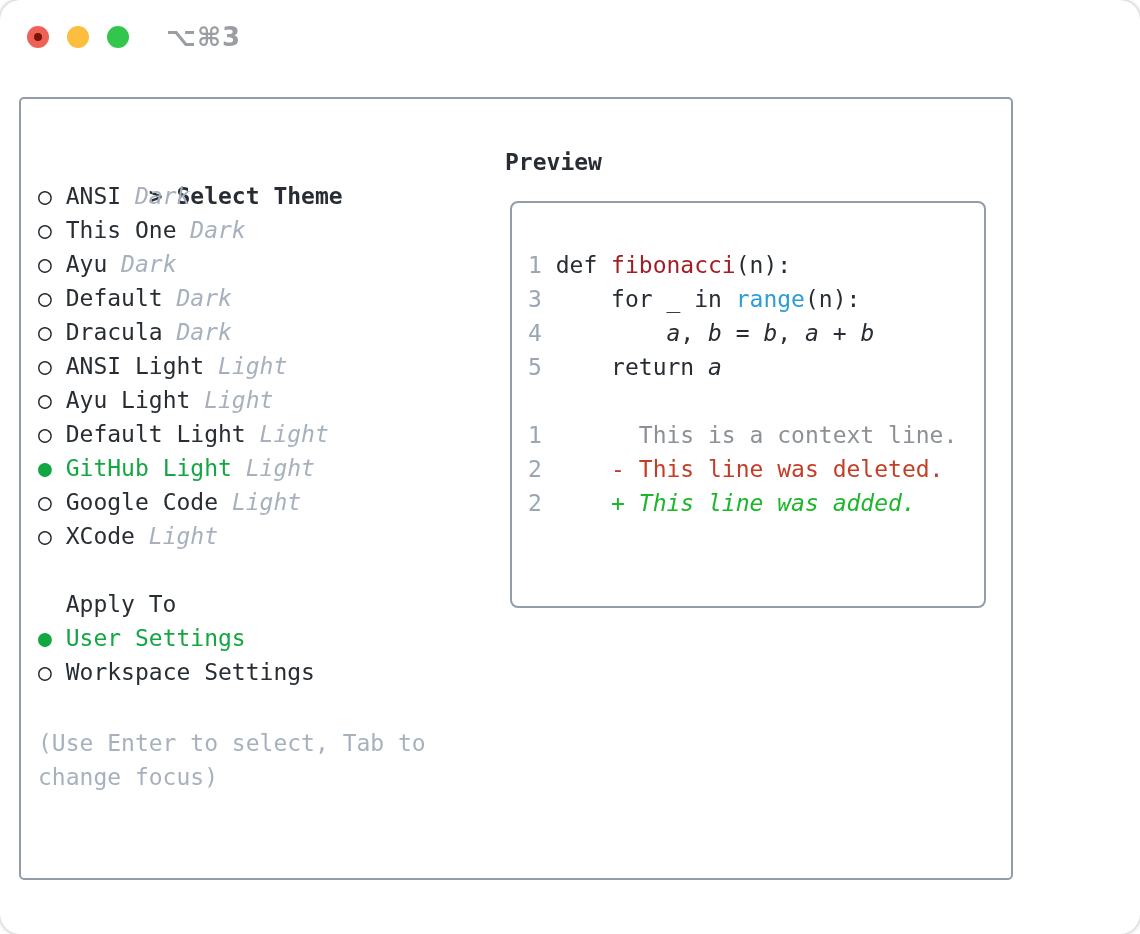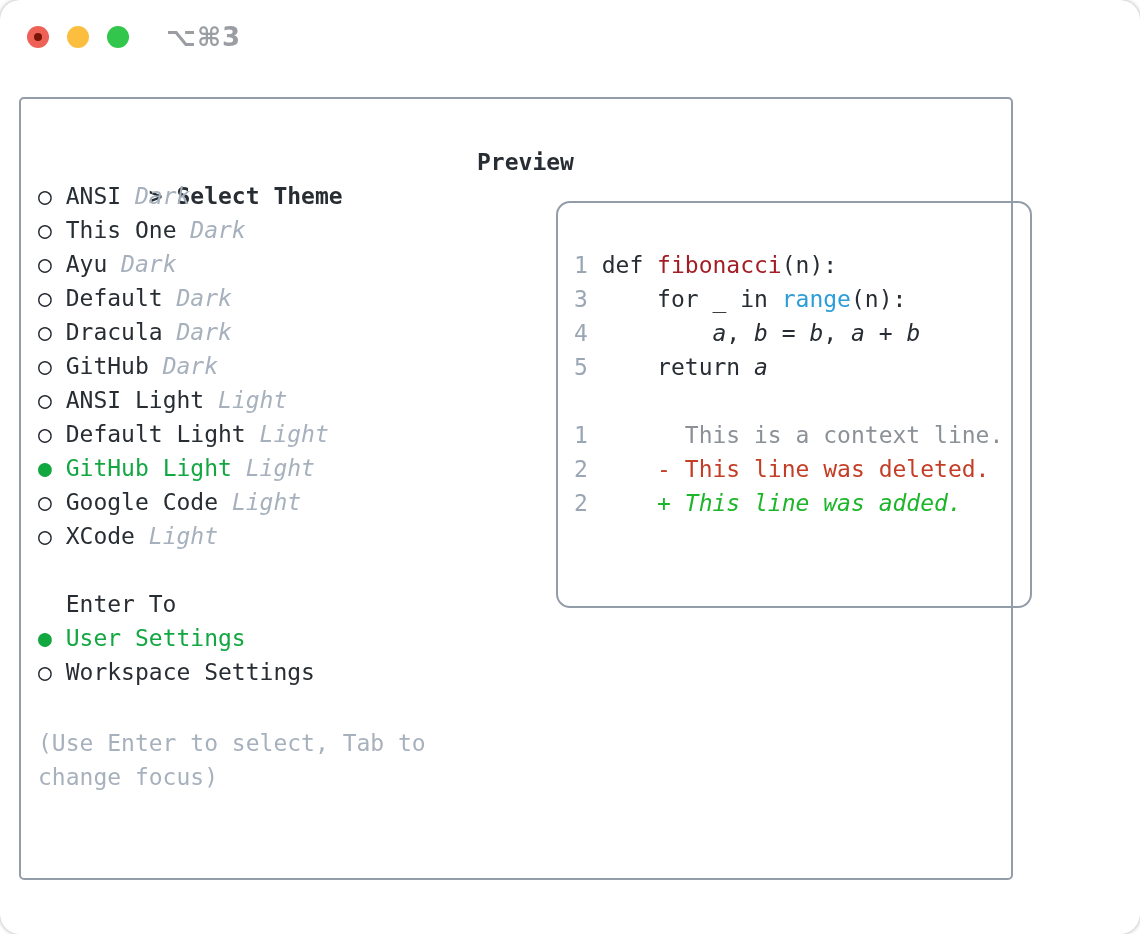--- a/index.html
+++ b/index.html
@@ -35,25 +35,25 @@
   .name{color:var(--ink,#272d33);}
   .name.green{color:var(--green,#13a742);text-align:center;}
   .suffix{color:var(--gray,#a7b1bd);font-style:italic;}
   .blank{height:34px;}
   .apply-header{padding-left:2ch;}
   .hint{
     margin-top:37px;width:410px;color:var(--gray,#a7b1bd);
     line-height:34px;white-space:normal;
   }
   
-  .preview-title{position:absolute;left:456px;top:46px;height:34px;line-height:34px;font-weight:bold;}
+  .preview-title{position:absolute;left:484px;top:46px;height:34px;line-height:34px;font-weight:bold;}
   .preview-box{
     position:absolute;left:489px;top:102px;width:476px;height:407px;
-    box-sizing:border-box;border:2px solid var(--border,#939daa);border-radius:14px;
-    padding:11px 0 0 16px;overflow:hidden;margin-left:46px;
+    box-sizing:border-box;border:2px solid var(--border,#939daa);border-radius:8px;
+    padding:11px 0 0 16px;overflow:hidden;
   }
   .cline{height:34px;line-height:34px;white-space:pre;}
   .lnum{color:var(--line-num,#9aa6b4);margin-right:1ch;}
   .t-plain{color:var(--ink,#272d33);}
   .t-func{color:var(--func,#a31d24);}
   .t-num{color:var(--num-teal,#0d7f88);}
   .t-builtin{color:var(--builtin-blue,#2d9dd8);}
   .t-var{color:var(--ink,#272d33);font-style:italic;}
   .d-context{color:var(--context,#8b9196);text-align:center;}
   .d-deleted{color:var(--deleted,#c43e27);}
@@ -78,29 +78,29 @@
     <div class="left-col">
       <div class="row header">
         <span class="cursor">&gt;</span><span>Select Theme</span>
       </div>
       <div id="theme-list">
           <div class="row item"><span class="mark">○</span><span class="name">ANSI</span><span class="suffix"> Dark</span></div>
           <div class="row item"><span class="mark">○</span><span class="name">This One</span><span class="suffix"> Dark</span></div>
           <div class="row item"><span class="mark">○</span><span class="name">Ayu</span><span class="suffix"> Dark</span></div>
           <div class="row item"><span class="mark">○</span><span class="name">Default</span><span class="suffix"> Dark</span></div>
           <div class="row item"><span class="mark">○</span><span class="name">Dracula</span><span class="suffix"> Dark</span></div>
-          <div class="row item"><span class="mark">○</span><span class="name">GitHub</span><span class="suffix"> Dark</span></div>
           <div class="row item"><span class="mark">○</span><span class="name">ANSI Light</span><span class="suffix"> Light</span></div>
+          <div class="row item"><span class="mark">○</span><span class="name">Ayu Light</span><span class="suffix"> Light</span></div>
           <div class="row item"><span class="mark">○</span><span class="name">Default Light</span><span class="suffix"> Light</span></div>
           <div class="row item"><span class="mark green">●</span><span class="name green">GitHub Light</span><span class="suffix"> Light</span></div>
           <div class="row item"><span class="mark">○</span><span class="name">Google Code</span><span class="suffix"> Light</span></div>
           <div class="row item"><span class="mark">○</span><span class="name">XCode</span><span class="suffix"> Light</span></div>
         </div>
       <div class="blank"></div>
-      <div class="row apply-header">Enter To</div>
+      <div class="row apply-header">Apply To</div>
       <div id="apply-list">
           <div class="row item"><span class="mark green">●</span><span class="name green">User Settings</span></div>
           <div class="row item"><span class="mark">○</span><span class="name">Workspace Settings</span></div>
         </div>
       <div class="hint">(Use Enter to select, Tab to change focus)</div>
     </div>
 
     <div class="preview-title">Preview</div>
 
     <div class="preview-box">

